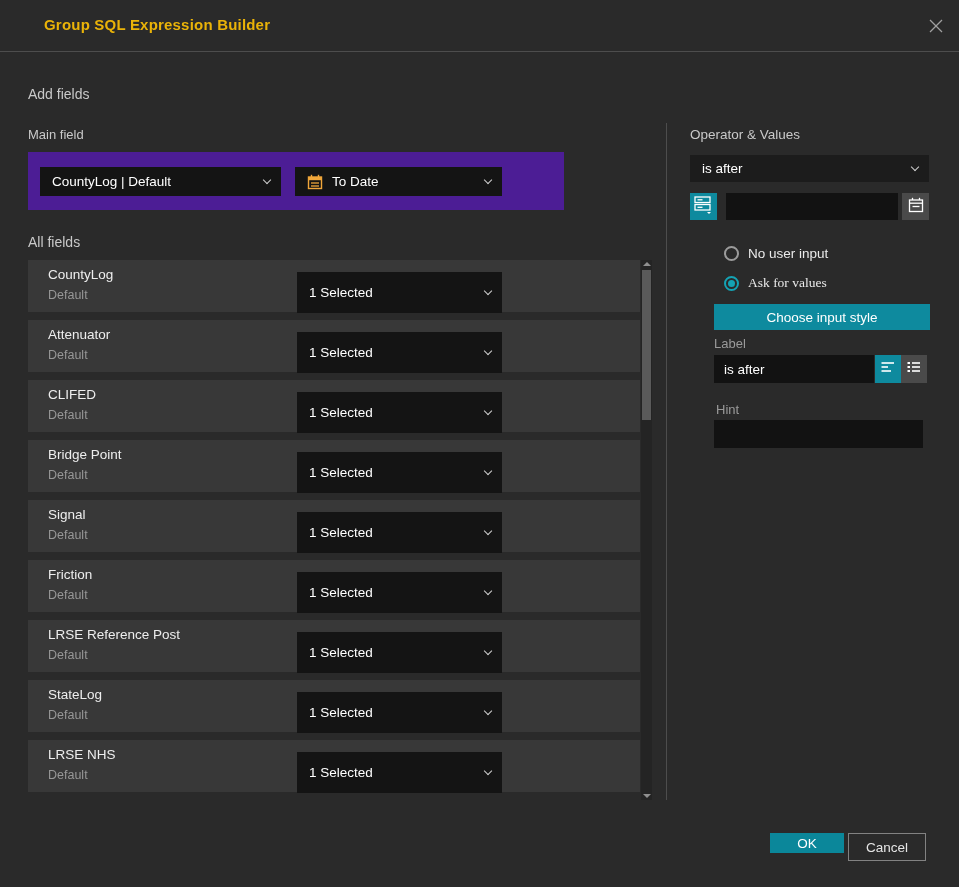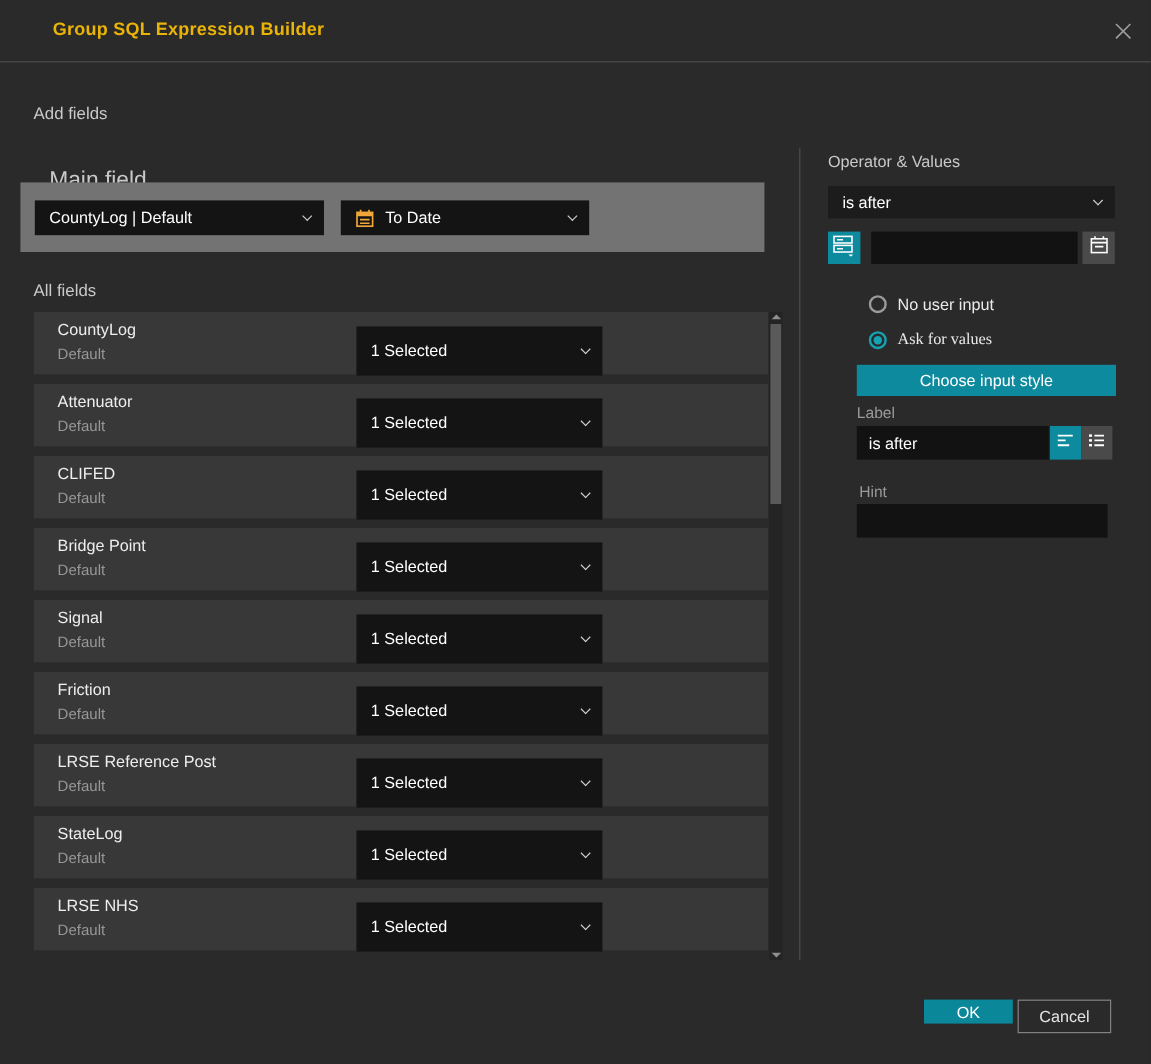--- a/index.html
+++ b/index.html
@@ -18,21 +18,21 @@
   }
   .title {
     position:absolute; left:15px; top:16px;
     font-size:15px; font-weight:700; color:#eab308; letter-spacing:.2px;margin-left:29px;
   }
   .close-btn { position:absolute; right:13px; top:16px; width:20px; height:20px; cursor:pointer; }
   
   .h-section { position:absolute; font-size:14px; font-weight:400; color:#c9c9c9; }
   
   .mainbar {
-    position:absolute; left:17px; top:152px; width:620px; height:58px; background:#737373;
+    position:absolute; left:28px; top:152px; width:536px; height:58px; background:#4c1d95;
   }
   .dropdown {
     position:absolute; background:#141414; color:#fff;
     font-size:13.5px; display:flex; align-items:center; padding:0 26px 0 12px;
     cursor:pointer; white-space:nowrap;
   }
   .chev {
     position:absolute; right:11px; top:50%;
     width:6px; height:6px; margin-top:-5px;
     border-right:1.5px solid #cfcfcf; border-bottom:1.5px solid #cfcfcf;
@@ -99,21 +99,21 @@
   <div class="title">Group SQL Expression Builder</div>
   <div class="close-btn">
     <svg width="20" height="20" viewBox="0 0 20 20">
       <line x1="4" y1="4" x2="16" y2="16" stroke="#a0a0a0" stroke-width="1.3"></line>
       <line x1="16" y1="4" x2="4" y2="16" stroke="#a0a0a0" stroke-width="1.3"></line>
     </svg>
   </div>
 </div>
 
 <div class="h-section" style="left:28px; top:86px;">Add fields</div>
-<div class="h-section" style="left:28px; top:140px; font-size:19px;margin-left:13px;">Main field</div>
+<div class="h-section" style="left:28px; top:127px; font-size:13px;">Main field</div>
 
 <div class="mainbar">
   <div class="dropdown" style="left:12px; top:15px; width:241px; height:29px;">
     <span>CountyLog | Default</span>
     <span class="chev"></span>
   </div>
   <div class="dropdown" style="left:267px; top:15px; width:207px; height:29px;">
     <span class="cal-ic">
       <svg width="16" height="16" viewBox="0 0 16 16">
         <rect x="1.5" y="3" width="13" height="11.5" fill="none" stroke="#f0a63a" stroke-width="1.4"></rect>

